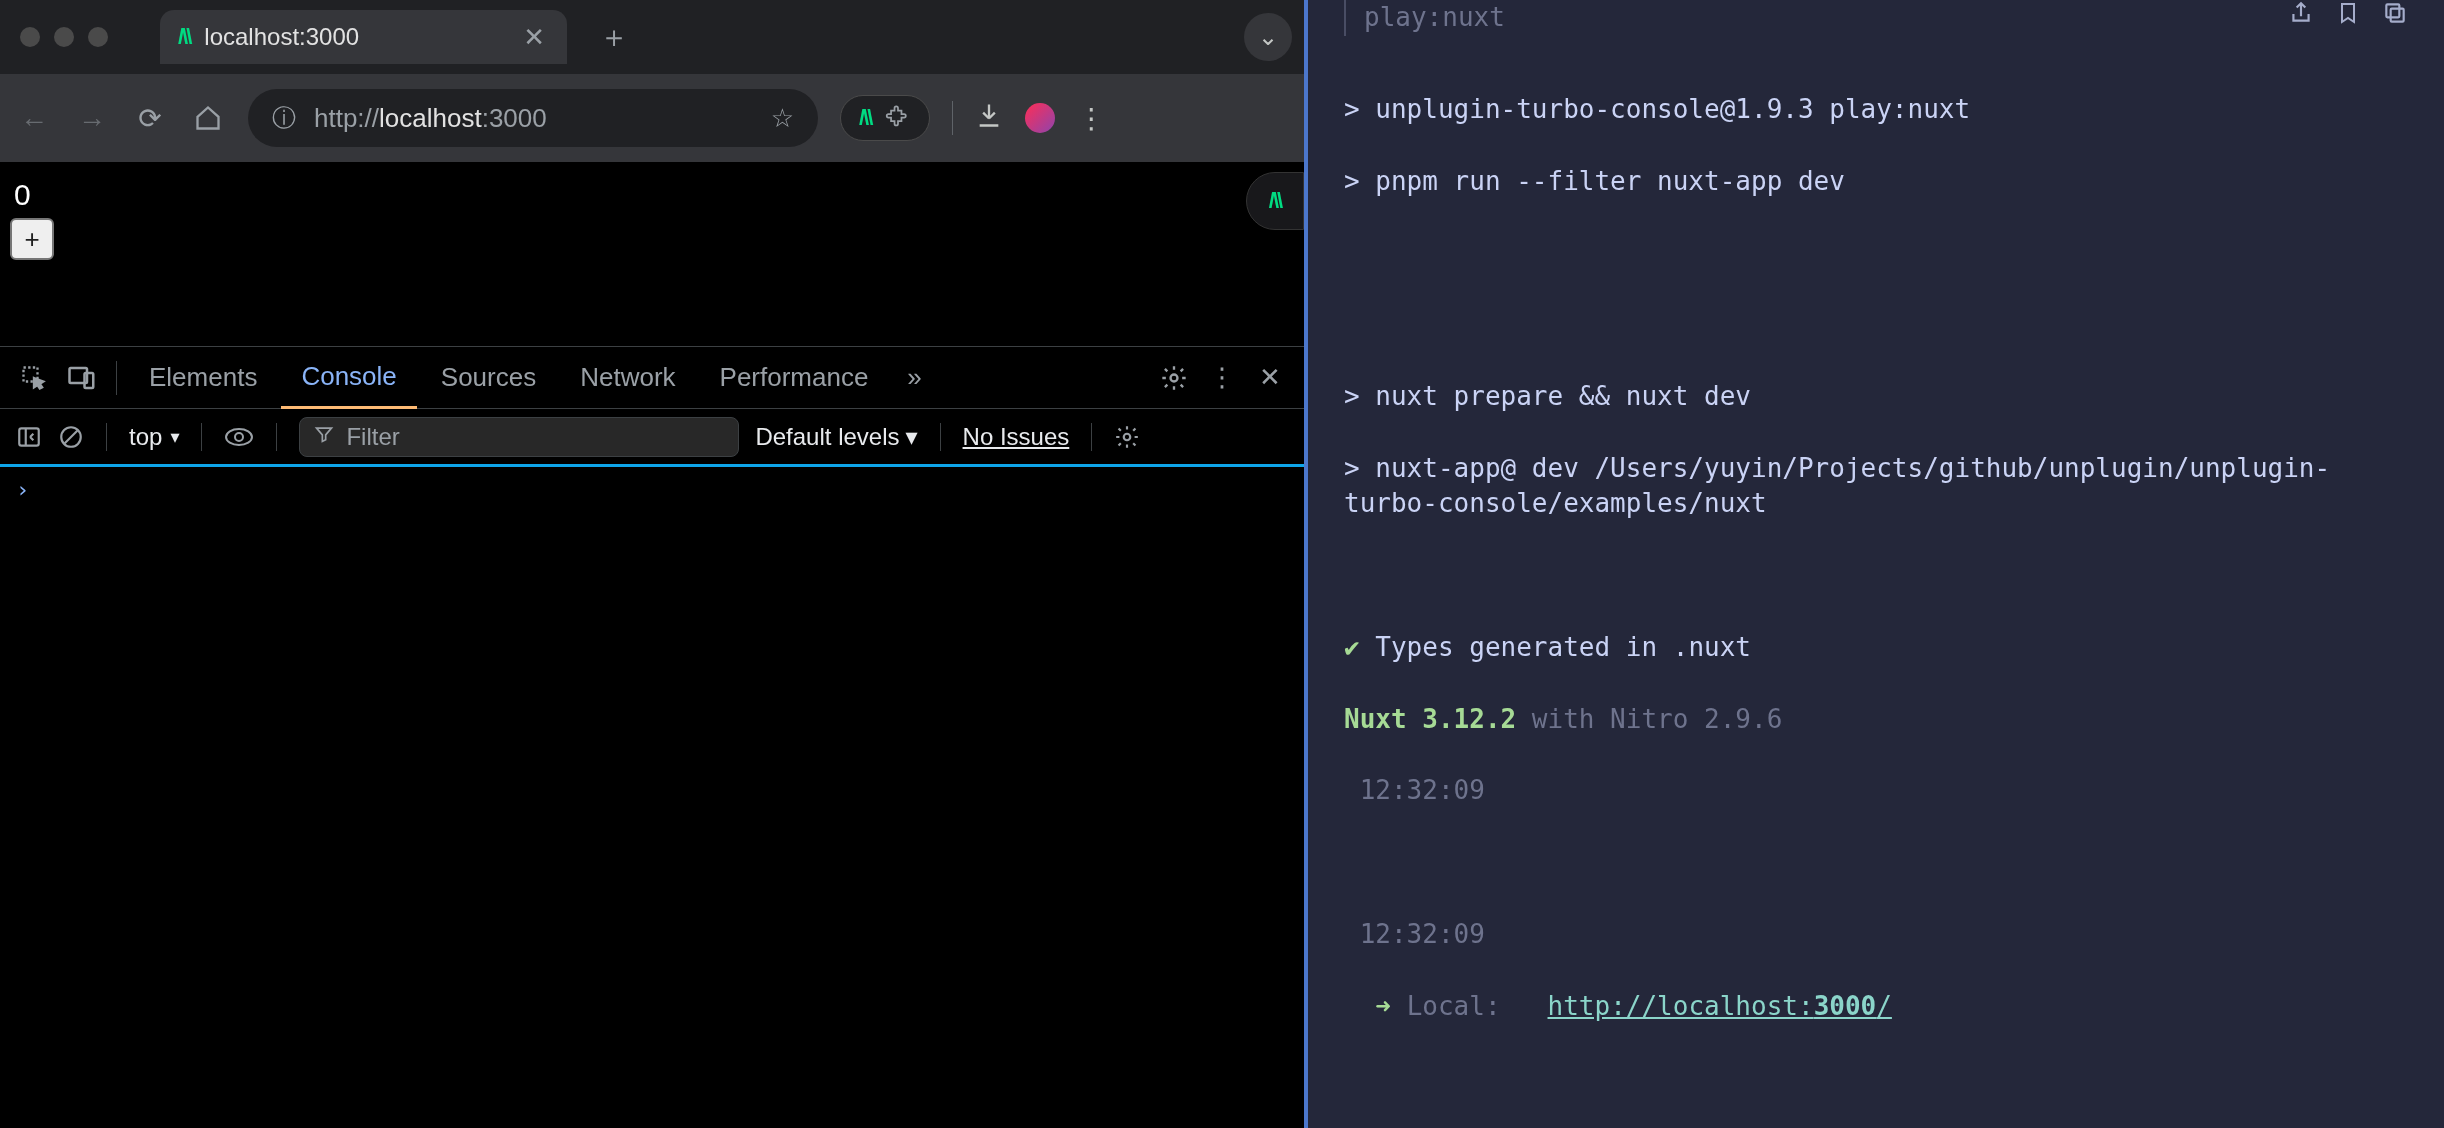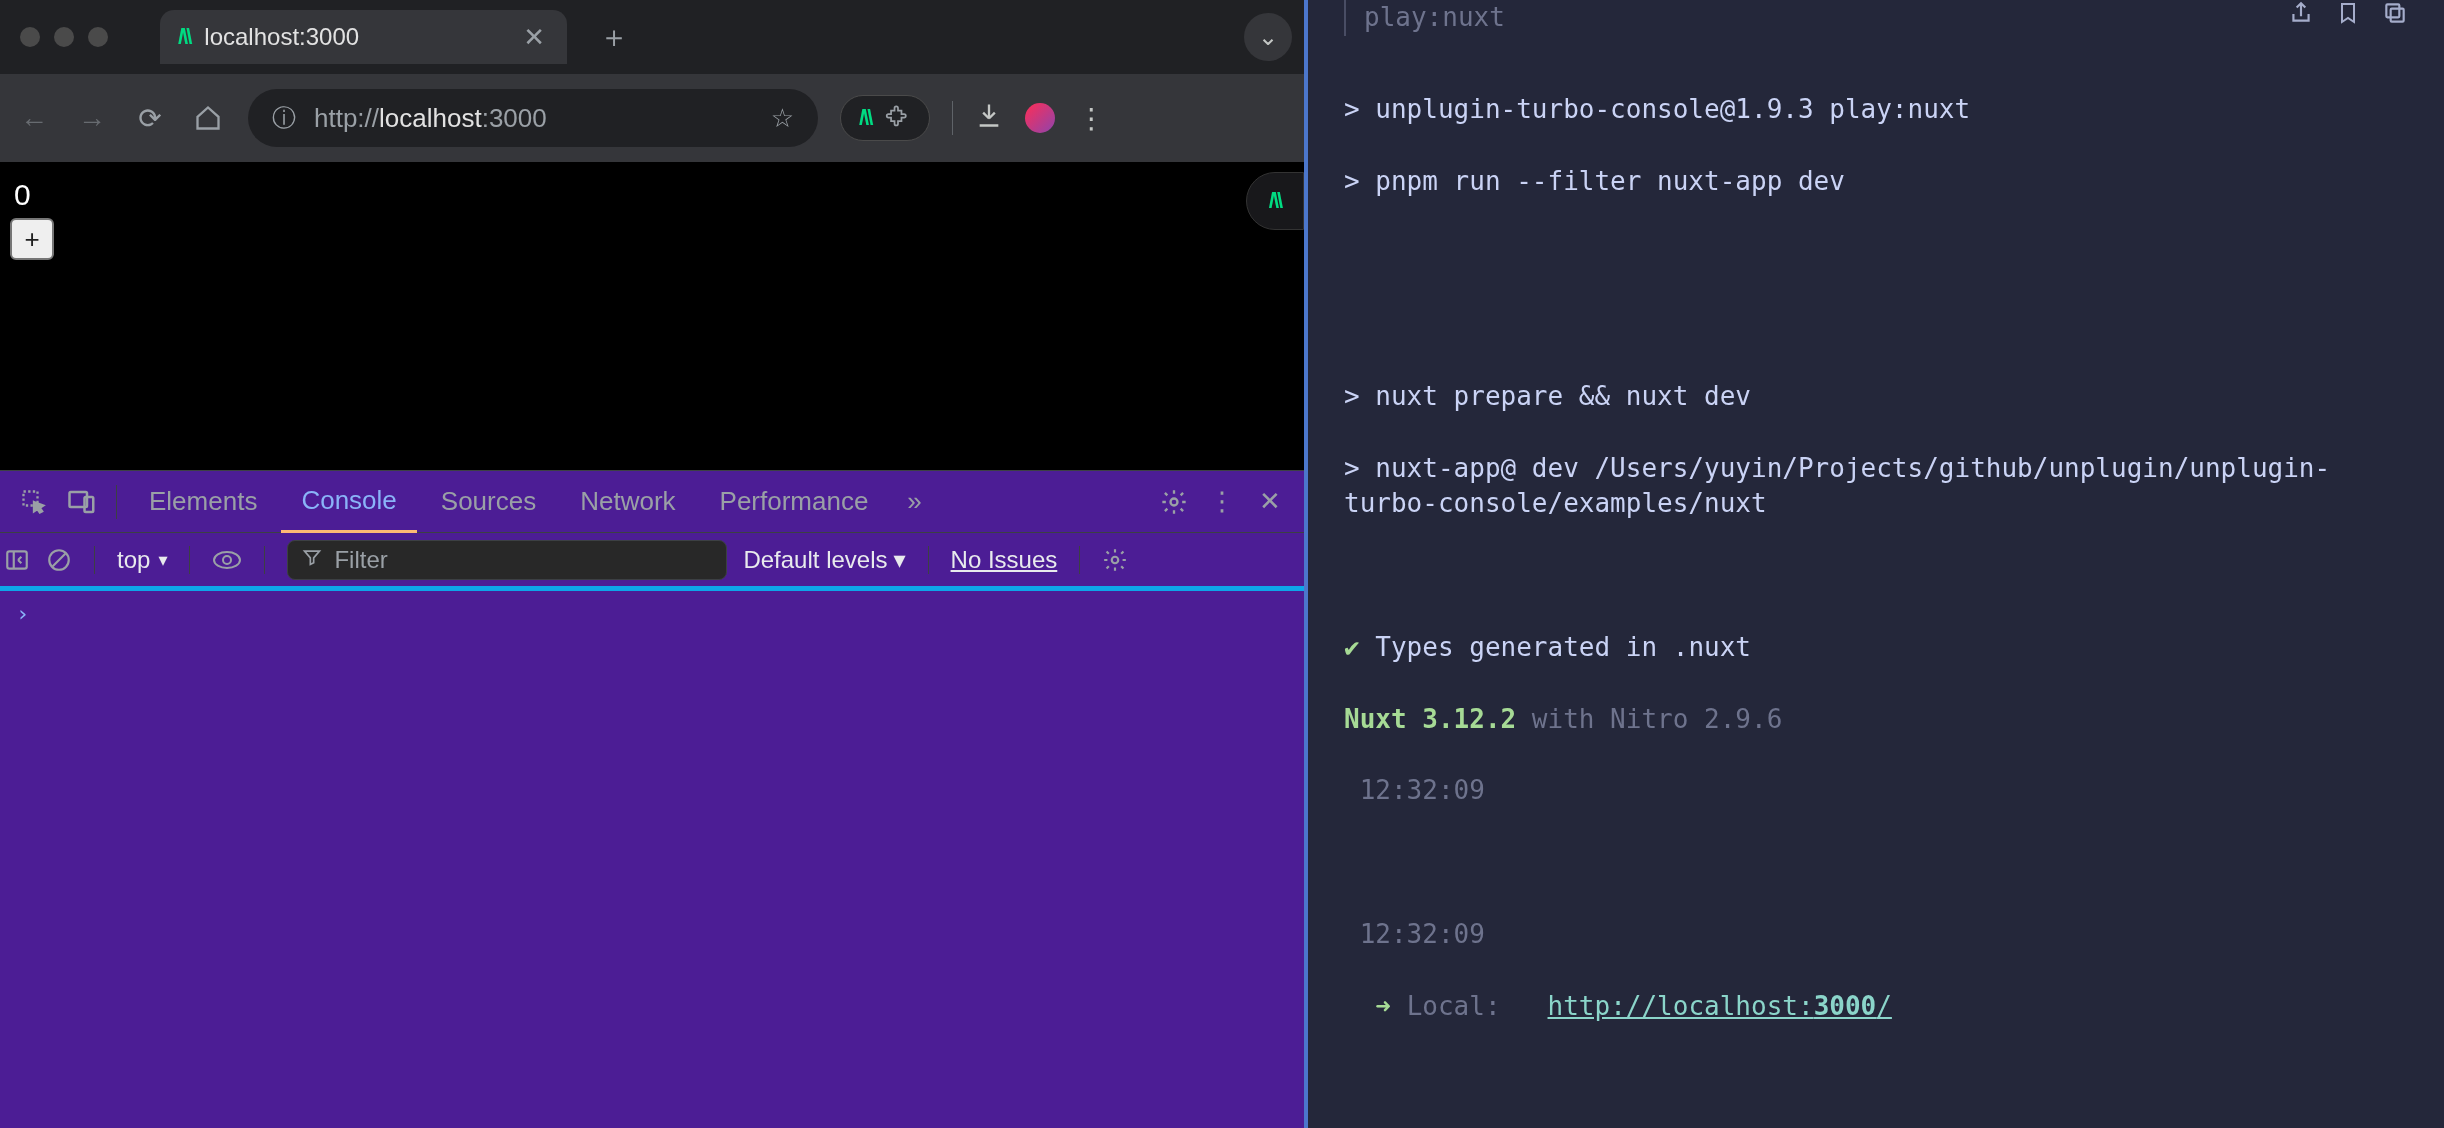--- a/index.html
+++ b/index.html
@@ -122,25 +122,25 @@
       top: 10px;
       width: 58px; height: 58px;
       background: #18181b;
       border-radius: 29px 0 0 29px;
       display: flex; align-items:center; justify-content:center;
       border:1px solid #333;
     }
 
     
     .devtools {
-      height: 658px;
+      height: 782px;
       display: flex;
       flex-direction: column;
       border-top: 1px solid #3c4043;
-      background: #4c1d95;
+      background: #000000;
     }
     .dt-tabbar {
       height: 62px;
       display: flex;
       align-items: center;
       padding: 0 12px;
       gap: 4px;
       border-bottom: 1px solid #3c4043;
     }
     .dt-ico { width: 44px; display:flex; justify-content:center; font-size:26px; color:#9aa0a6;}
@@ -152,23 +152,23 @@
       font-size: 26px;
       color: #9aa0a6;
     }
     .dt-tab.active { color: #8ab4f8; border-bottom: 3px solid #fdba74; }
     .dt-spacer { flex:1; }
 
     .dt-toolbar {
       height: 58px;
       display: flex;
       align-items: center;
-      padding: 0 4px;
+      padding: 0 16px;
       gap: 16px;
-      border-bottom: 5px solid #0ea5e9;
+      border-bottom: 3px solid #0ea5e9;
     }
     .dt-sm-ico { font-size: 24px; color:#9aa0a6; display:flex; align-items:center; gap:8px;}
     .dt-sm-div { width:1px; height:28px; background:#3c4043; margin:0 6px;}
     .context-sel { font-size:24px; color:#e8eaed; display:flex; align-items:center; gap:8px;}
     .context-sel .caret{ font-size:18px; }
     .filter-input {
       flex: 0 0 440px;
       height: 40px;
       background: #282828;
       border-radius: 8px;

